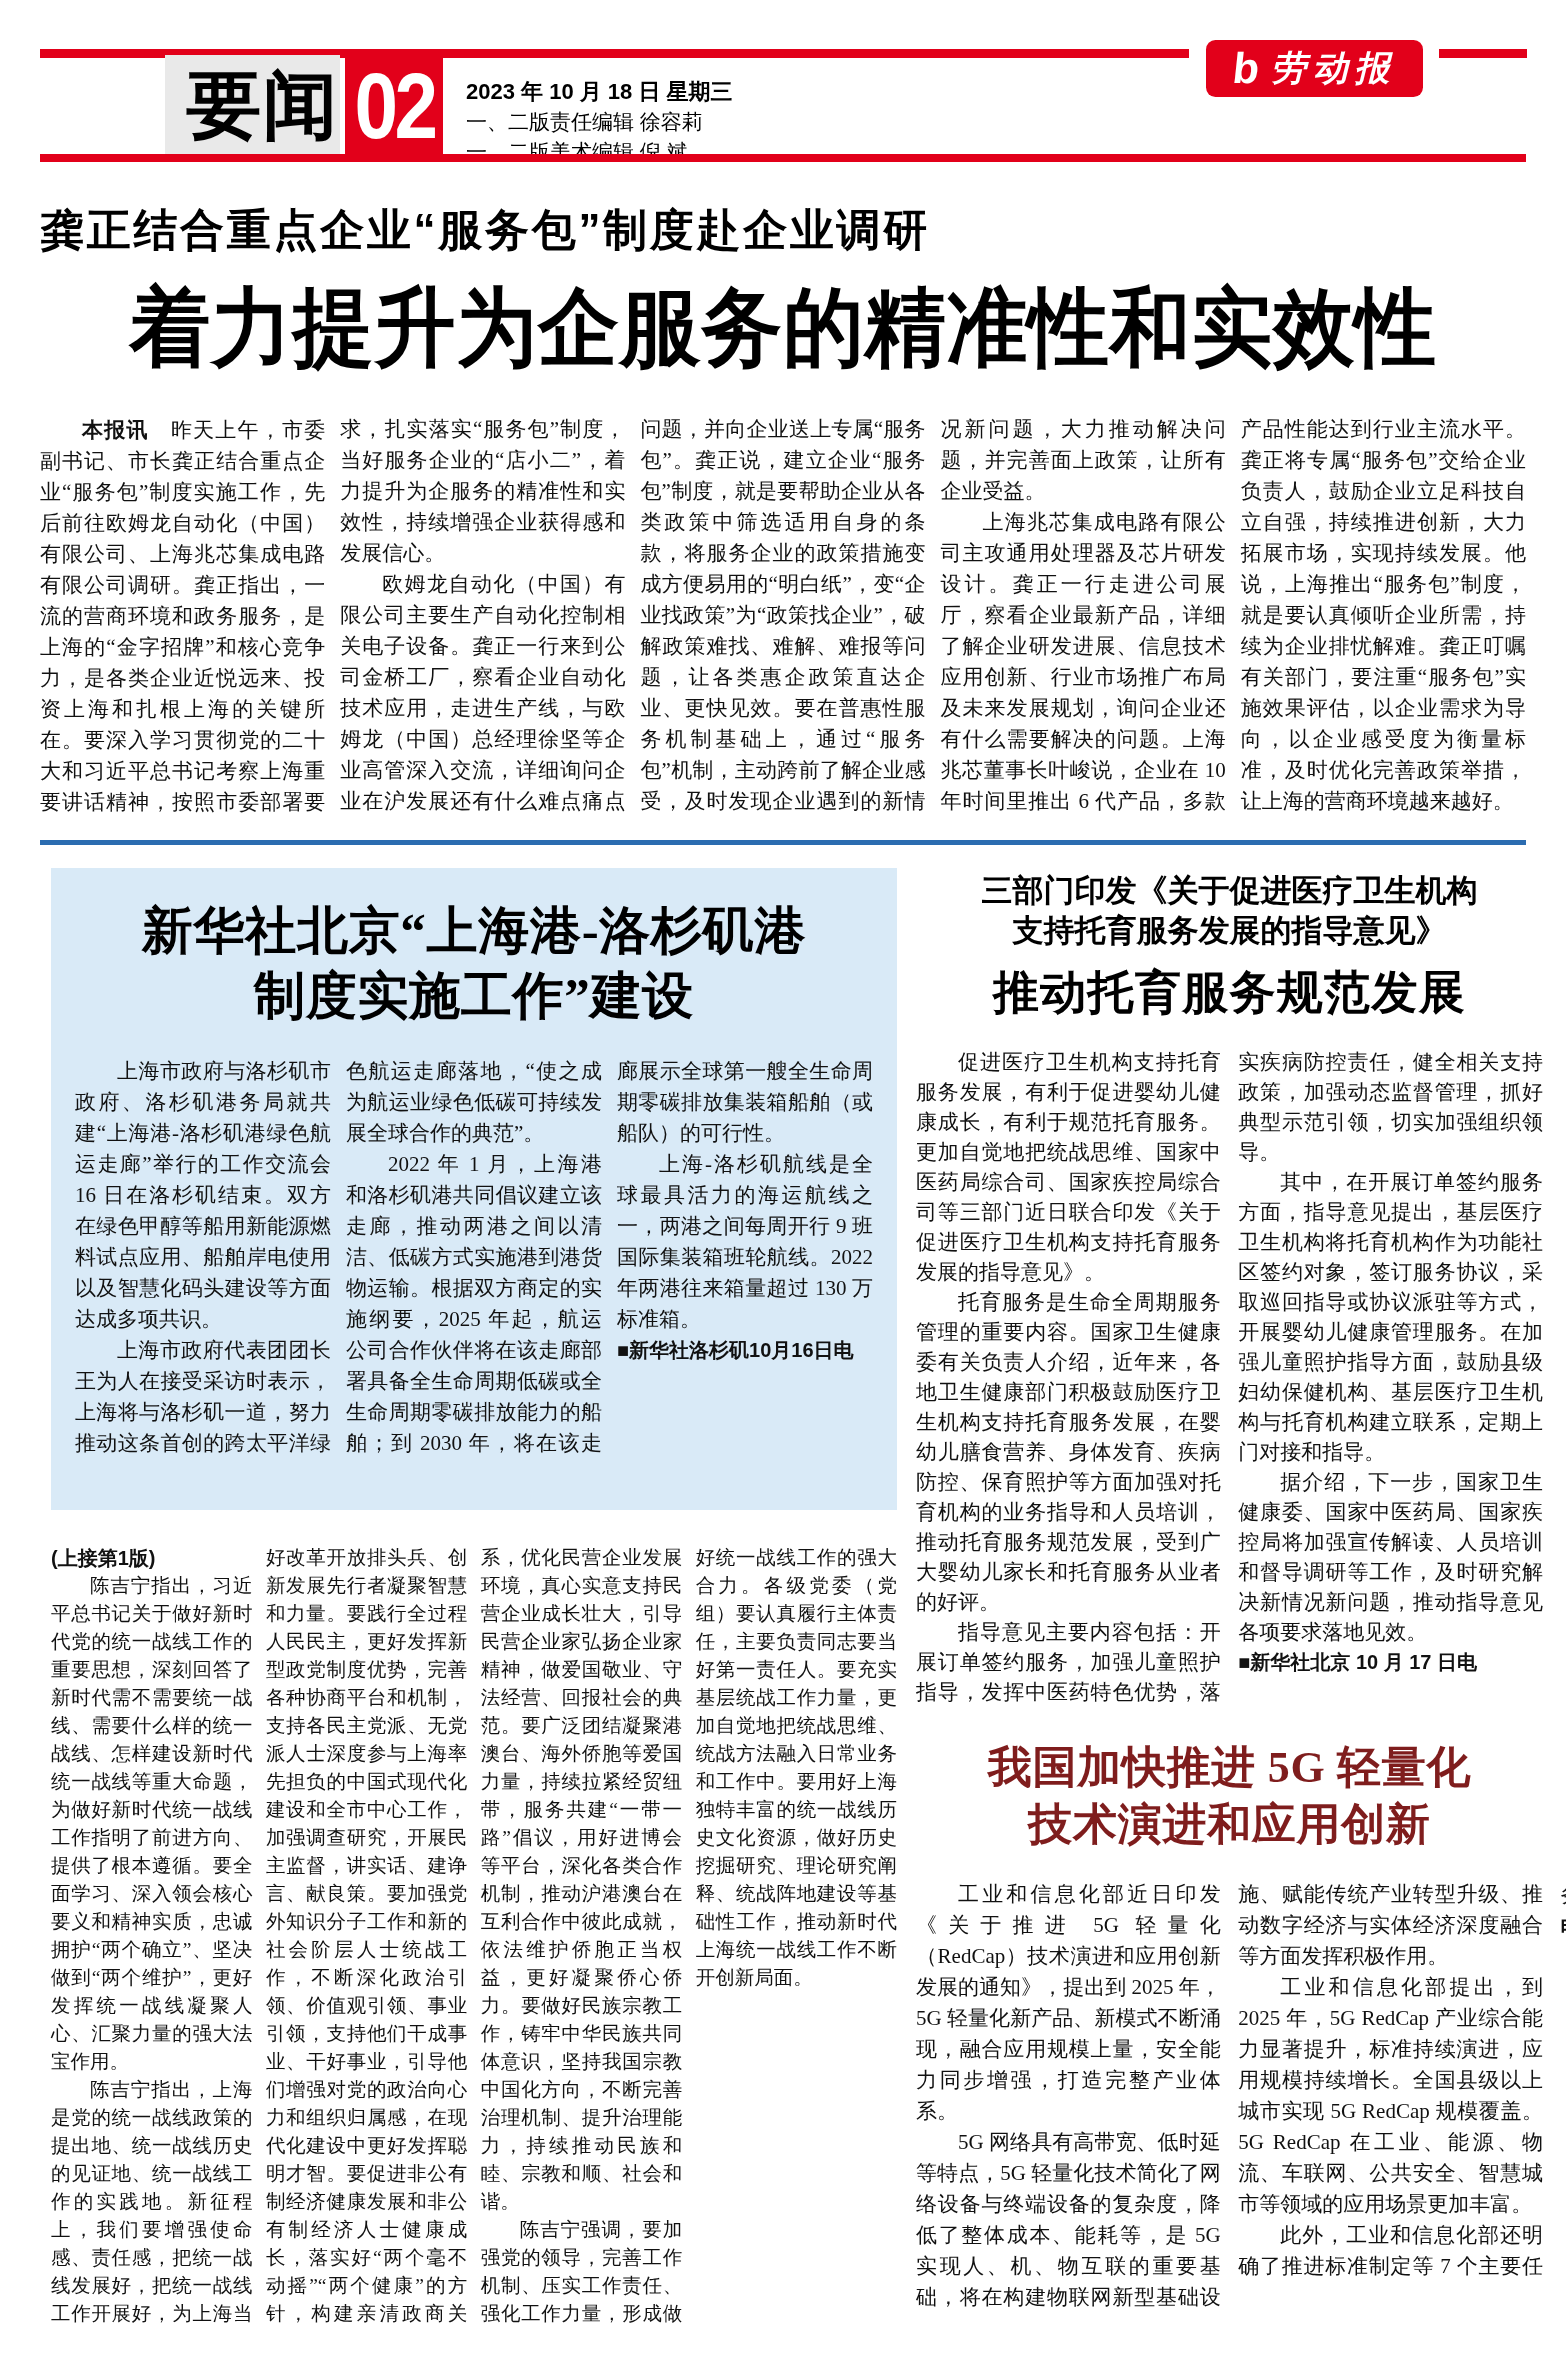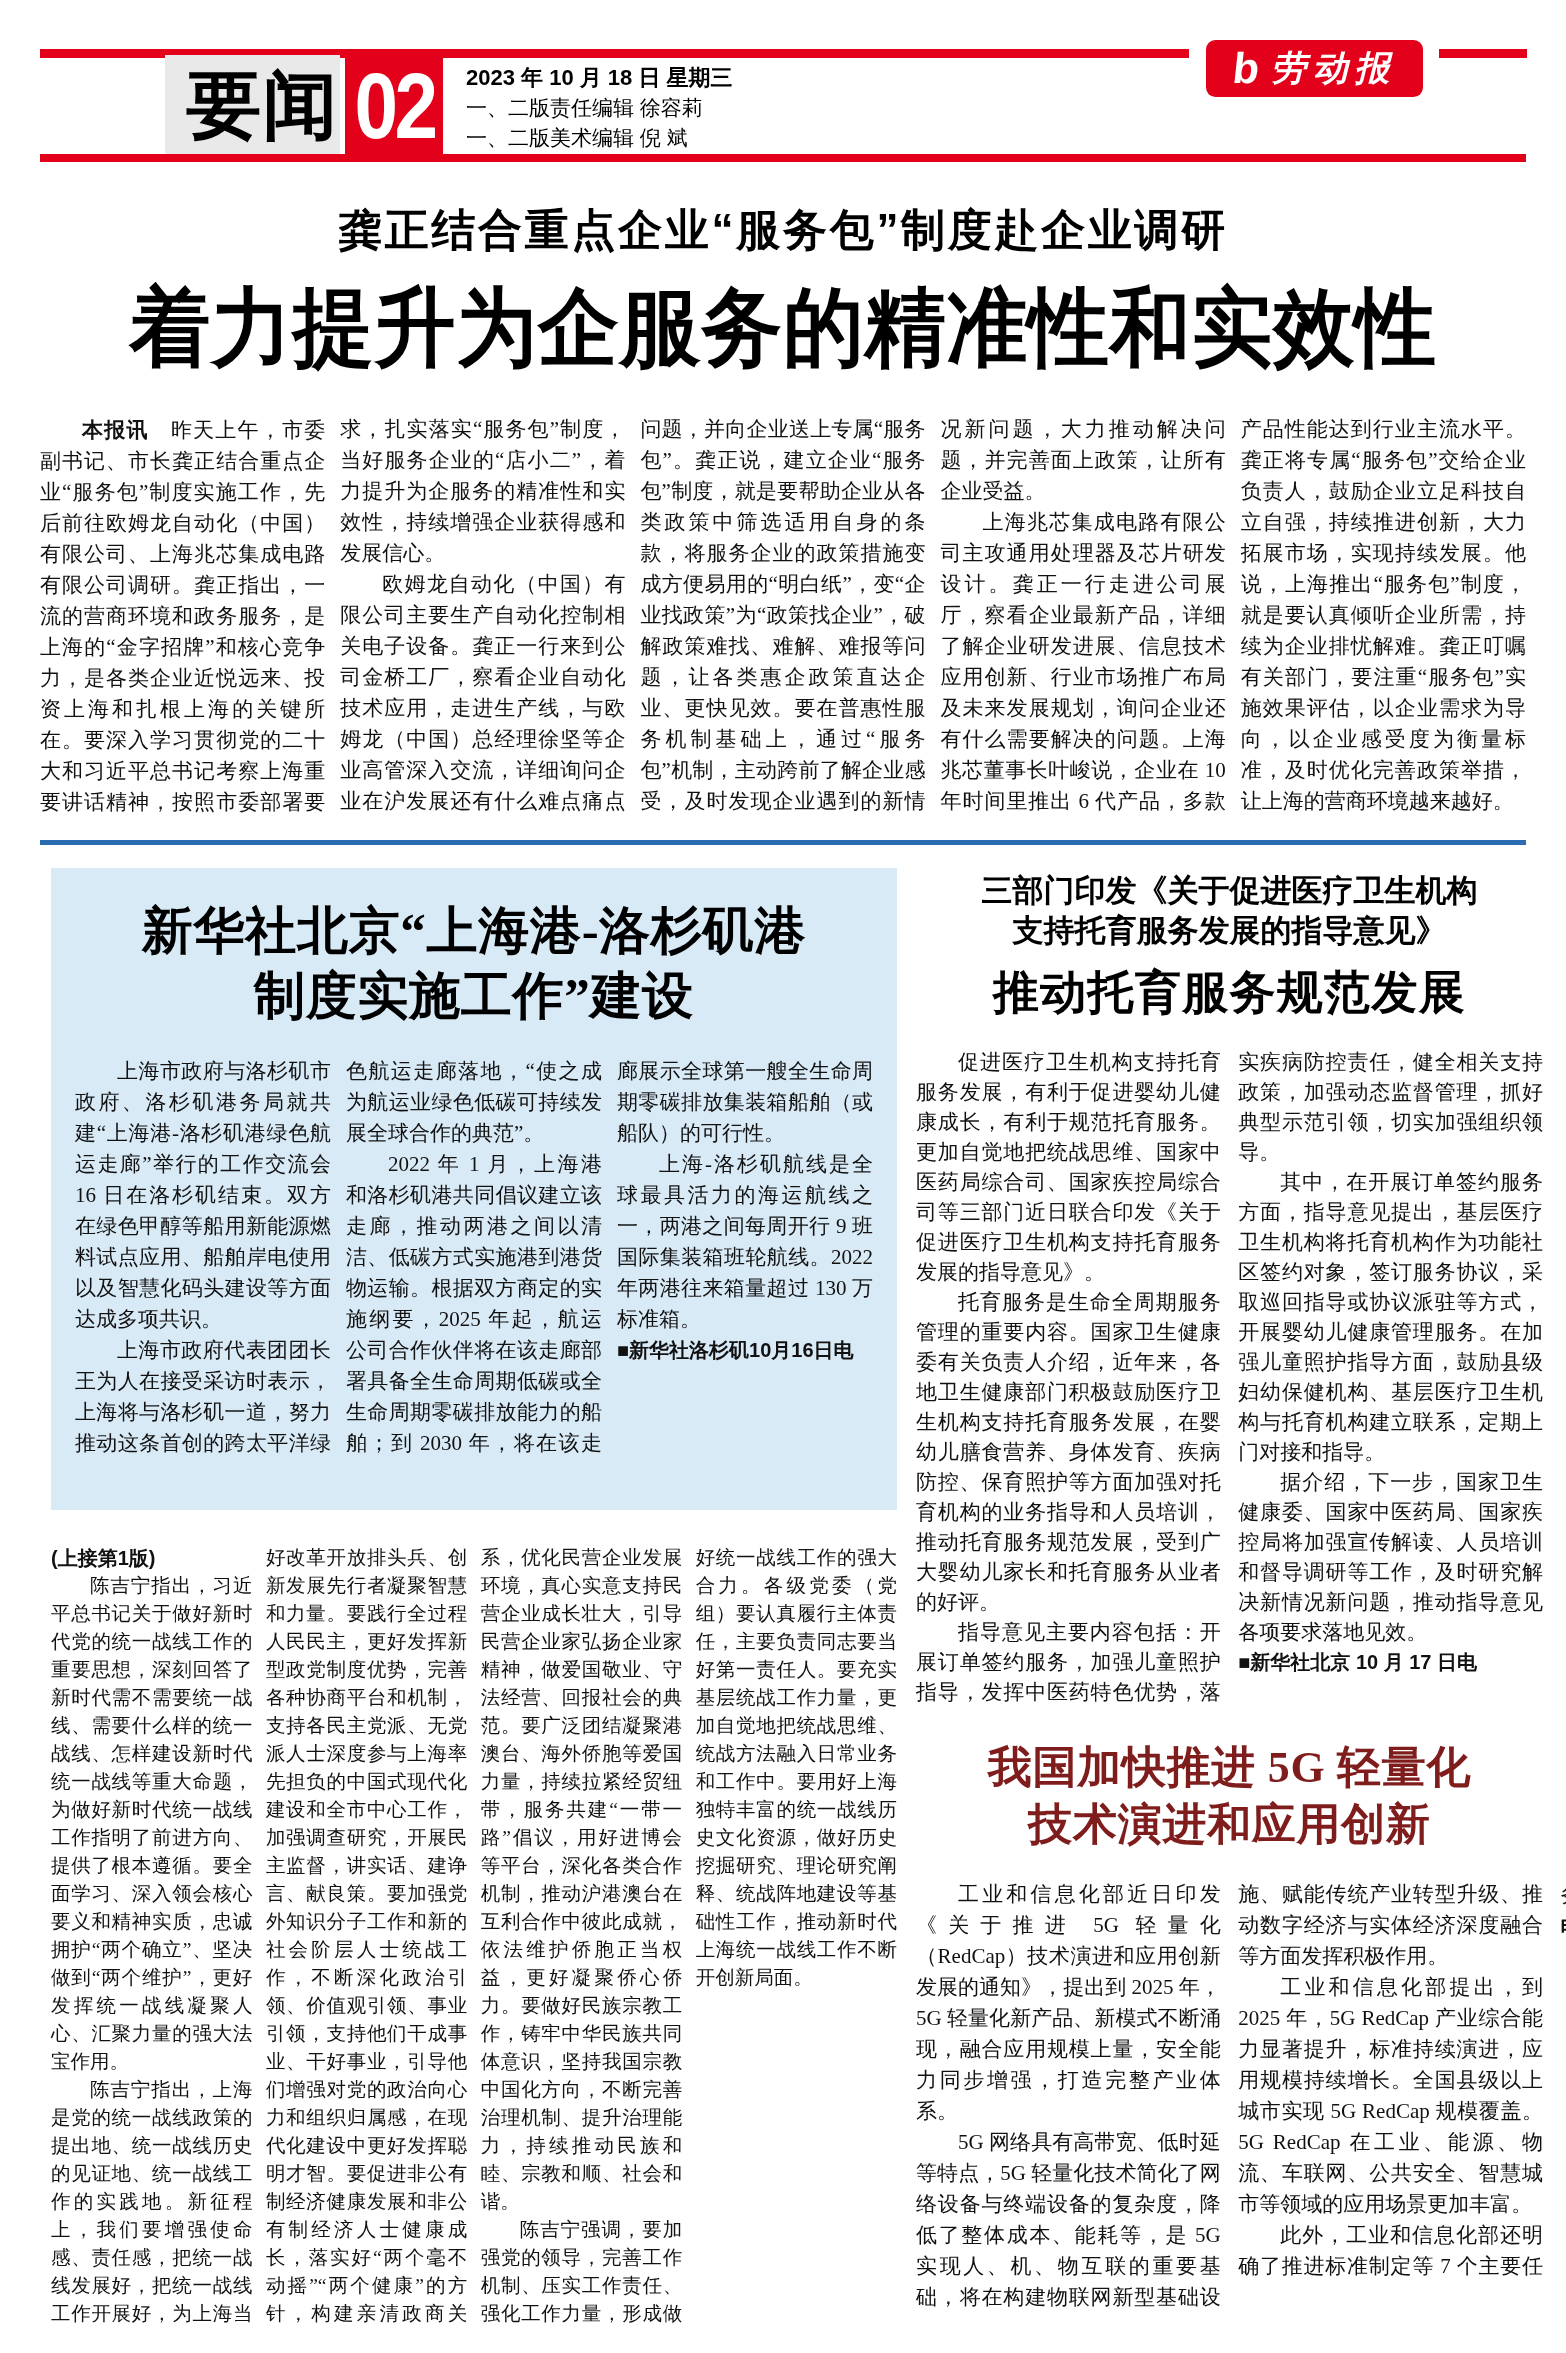--- a/index.html
+++ b/index.html
@@ -38,26 +38,26 @@
     display:flex; align-items:center; justify-content:center;
   }
   .pagenum-box span {
     font-family:"Liberation Sans","DejaVu Sans",sans-serif; font-weight:900; font-size:89px;
     color:#fff; line-height:1; letter-spacing:-4px; transform:scaleX(.88) scaleY(1.05);
   }
   .header-meta {
     position:absolute; left:466px; top:63px; width:431px;
     font-family:"Liberation Sans","DejaVu Sans",sans-serif; font-size:21px; line-height:30px; color:#000;
   }
-  .header-meta .date { font-weight:700; font-size:22px; }
+  .header-meta .date { font-weight:700; font-size:22px;margin-top:14px; }
   .header-rule { position:absolute; left:40px; top:154px; width:1486px; height:8px; background:#e2001a; }
 
   
   .a1-kicker {
-    position:absolute; left:40px; top:201px; width:1486px; text-align:center;
+    position:absolute; left:40px; top:201px; width:1486px; 
     font-family:"Liberation Sans","DejaVu Sans",sans-serif; font-weight:900;
     font-size:44px; letter-spacing:2.7px; color:#000;
   }
   .a1-headline {
     position:absolute; left:40px; top:274px; width:1486px; text-align:center;
     font-family:"Liberation Sans","DejaVu Sans",sans-serif; font-weight:900;
     font-size:81px; letter-spacing:0.7px; color:#000; transform:scaleY(1.06);
   }
   .a1-body {
     position:absolute; left:40px; top:414px; width:1486px; height:407px;

